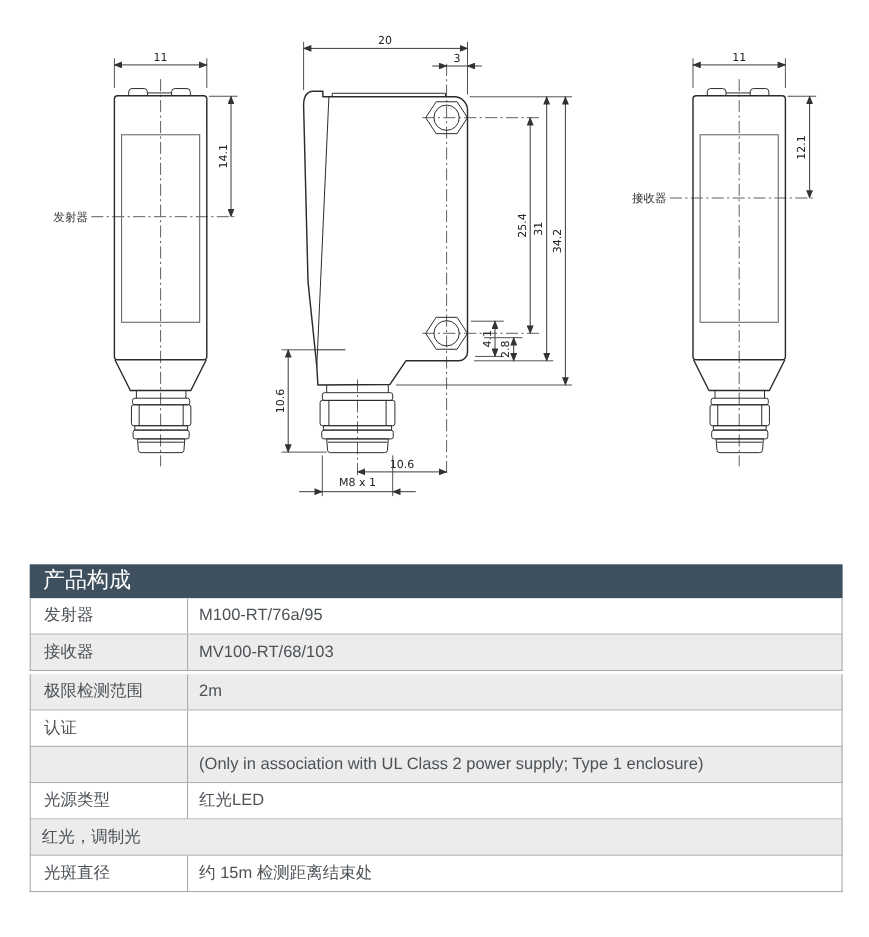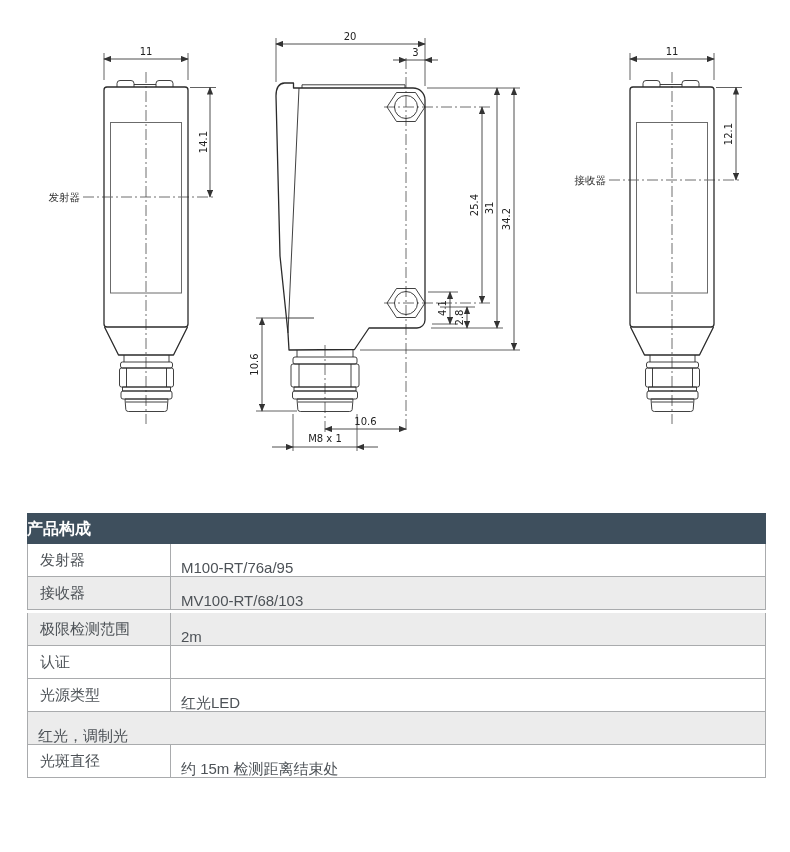--- a/index.html
+++ b/index.html
@@ -11,29 +11,29 @@
   .tl{fill:none;stroke:#2b2b2b;stroke-width:0.9;stroke-linejoin:round;}
   .win{fill:none;stroke:#6b6b6b;stroke-width:1;}
   .dim{stroke:#3a3a3a;stroke-width:0.9;fill:none;}
   .ext{stroke:#3a3a3a;stroke-width:0.8;fill:none;}
   .cl{stroke:#4a4a4a;stroke-width:0.8;stroke-dasharray:11 3 2 3;fill:none;}
   .dimtxt{font-family:"DejaVu Sans",sans-serif;font-size:10px;fill:#222;}
   .cjk{font-family:"DejaVu Serif","DejaVu Sans",serif;font-size:10.5px;fill:#333;}
   
   .spec{position:absolute;left:27px;top:513px;width:739px;color:#4d5257;}
   .thead{height:31px;line-height:31px;background:#3e4f5d;color:#ffffff;
-         font-size:16px;font-weight:bold;box-sizing:border-box;}
+         font-size:20px;font-weight:normal;padding-left:12px;box-sizing:border-box;}
   .gap{height:3px;background:#fff;}
   .trow{display:flex;height:33px;box-sizing:border-box;background:#fff;
         border-left:1px solid #a9abad;border-right:1px solid #a9abad;
         border-bottom:1px solid #a9abad;font-size:15px;}
   .trow.alt{background:#ececec;}
   .tlabel{width:143px;box-sizing:border-box;padding-left:12px;line-height:32px;
           border-right:1px solid #a9abad;white-space:nowrap;overflow:hidden;}
-  .tvalue{flex:1;padding-left:10px;line-height:32px;white-space:nowrap;overflow:hidden;margin-top:8px;}
+  .tvalue{flex:1;padding-left:10px;line-height:32px;white-space:nowrap;overflow:hidden;}
 </style>
 </head>
 <body>
 
 <div class="page">
 
   <svg class="drawing" width="790" height="500" viewBox="0 0 790 500">
     <defs>
       <marker id="arr" viewBox="0 0 10 8" refX="9" refY="4" markerWidth="9" markerHeight="7" orient="auto-start-reverse">
         <path d="M0,0 L10,4 L0,8 z" fill="#333"></path>
@@ -169,20 +169,24 @@
     <div class="gap"></div>
 
 
     <div class="trow alt">
       <div class="tlabel">极限检测范围</div>
       <div class="tvalue">2m</div>
     </div>
     <div class="trow">
       <div class="tlabel">认证</div>
     </div>
+    <div class="trow alt">
+      <div class="tlabel"></div>
+      <div class="tvalue">(Only in association with UL Class 2 power supply; Type 1 enclosure)</div>
+    </div>
     <div class="trow">
       <div class="tlabel">光源类型</div>
       <div class="tvalue">红光LED</div>
     </div>
     <div class="trow alt">
       <div class="tvalue">红光，调制光</div>
     </div>
     <div class="trow">
       <div class="tlabel">光斑直径</div>
       <div class="tvalue">约 15m 检测距离结束处</div>

